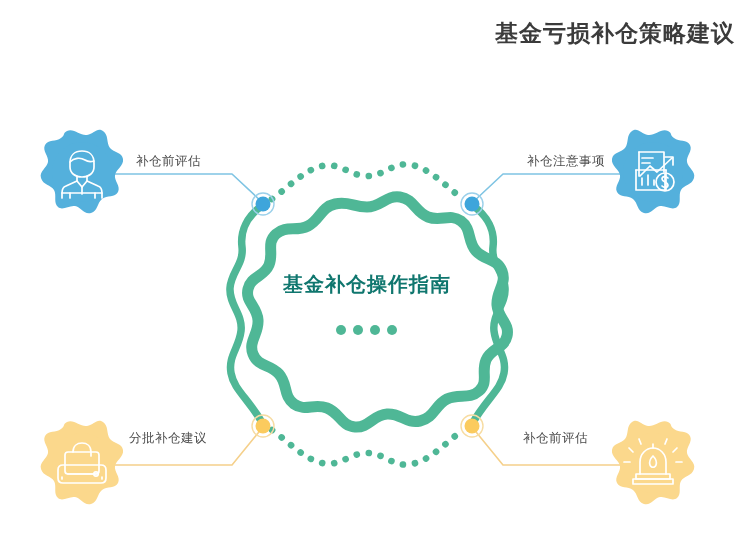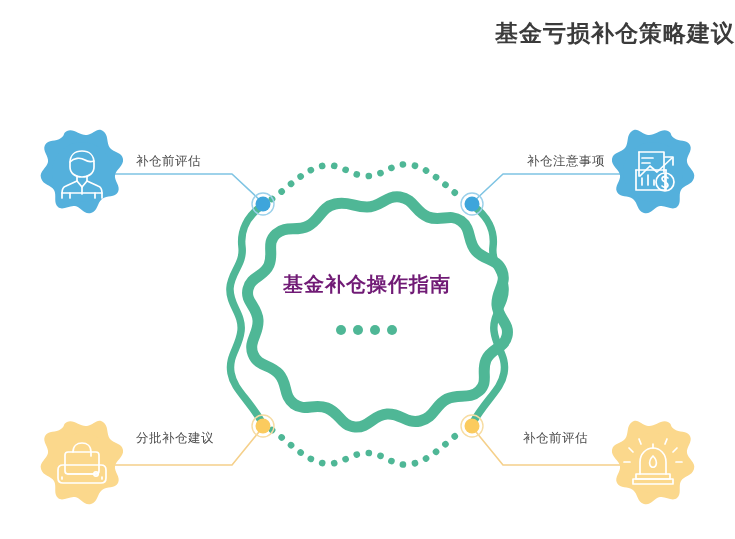--- a/index.html
+++ b/index.html
@@ -36,34 +36,34 @@
   }
 
   .center-title {
     position: absolute;
     left: 207px;
     top: 271px;
     width: 320px;
     text-align: center;
     font-size: 20px;
     font-weight: bold;
-    color: #701a75;
+    color: #0f766e;
     letter-spacing: 1px;
   }
 
   .branch-label {
     position: absolute;
     font-size: 12.5px;
     color: #4b4b4b;
     white-space: nowrap;
     letter-spacing: 0.5px;
   }
   .label-tl { left: 136px; top: 153px; }
   .label-tr { left: 527px; top: 153px; }
-  .label-bl { left: 136px; top: 430px; }
+  .label-bl { left: 129px; top: 430px; }
   .label-br { left: 523px; top: 430px; }
 
   svg { display: block; }
 </style>
 </head>
 <body>
 
 <div class="page-title">基金亏损补仓策略建议</div>
 
 <svg id="infographic" viewBox="0 0 735 539" xmlns="http://www.w3.org/2000/svg">

